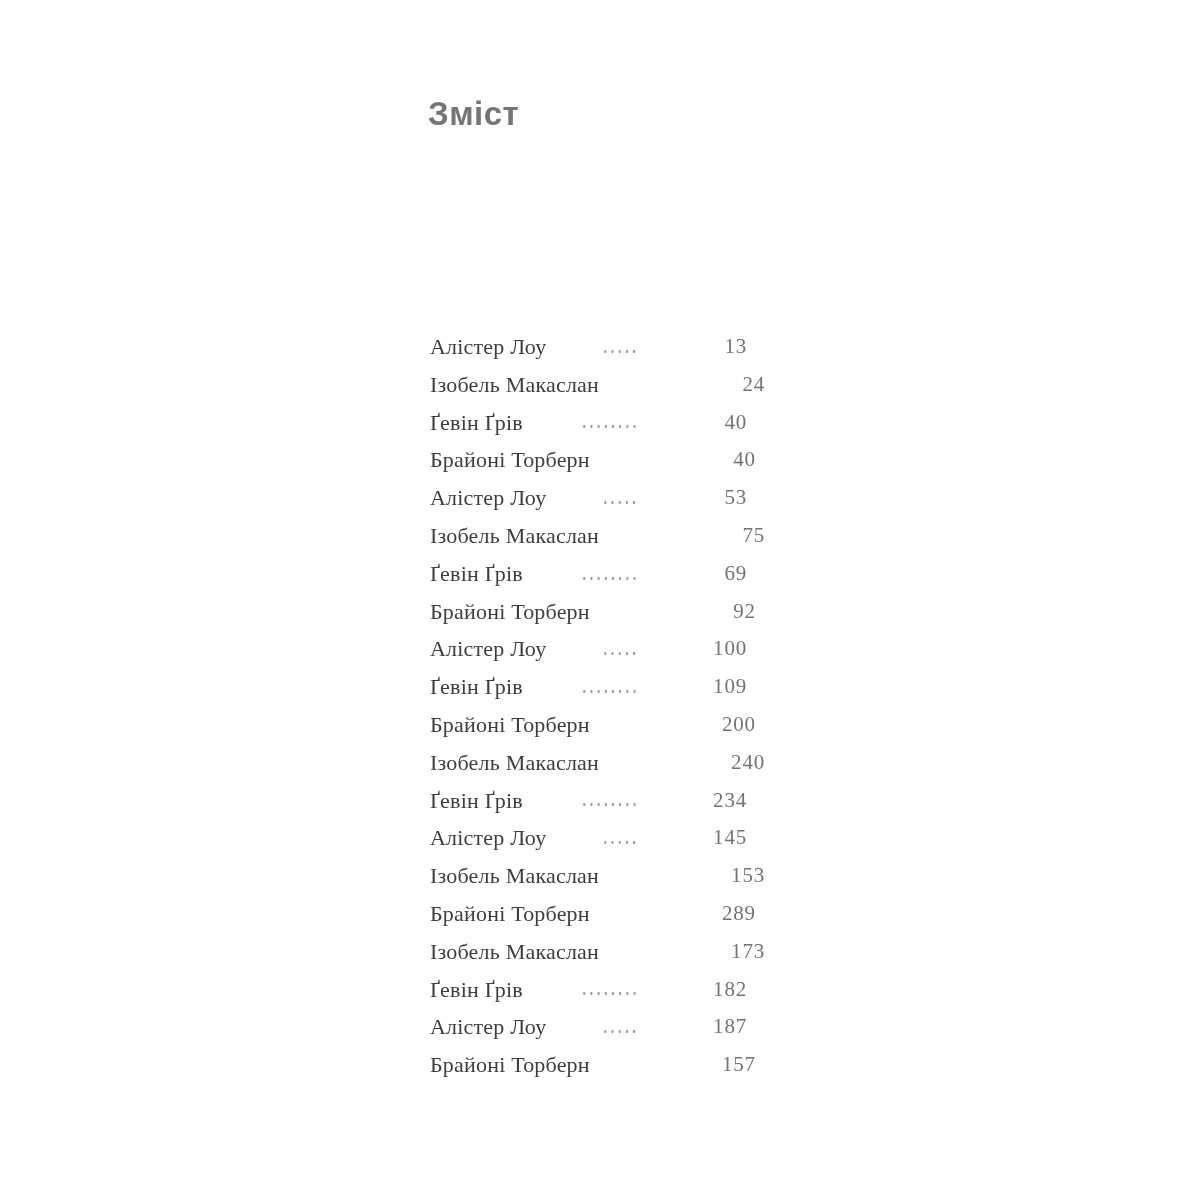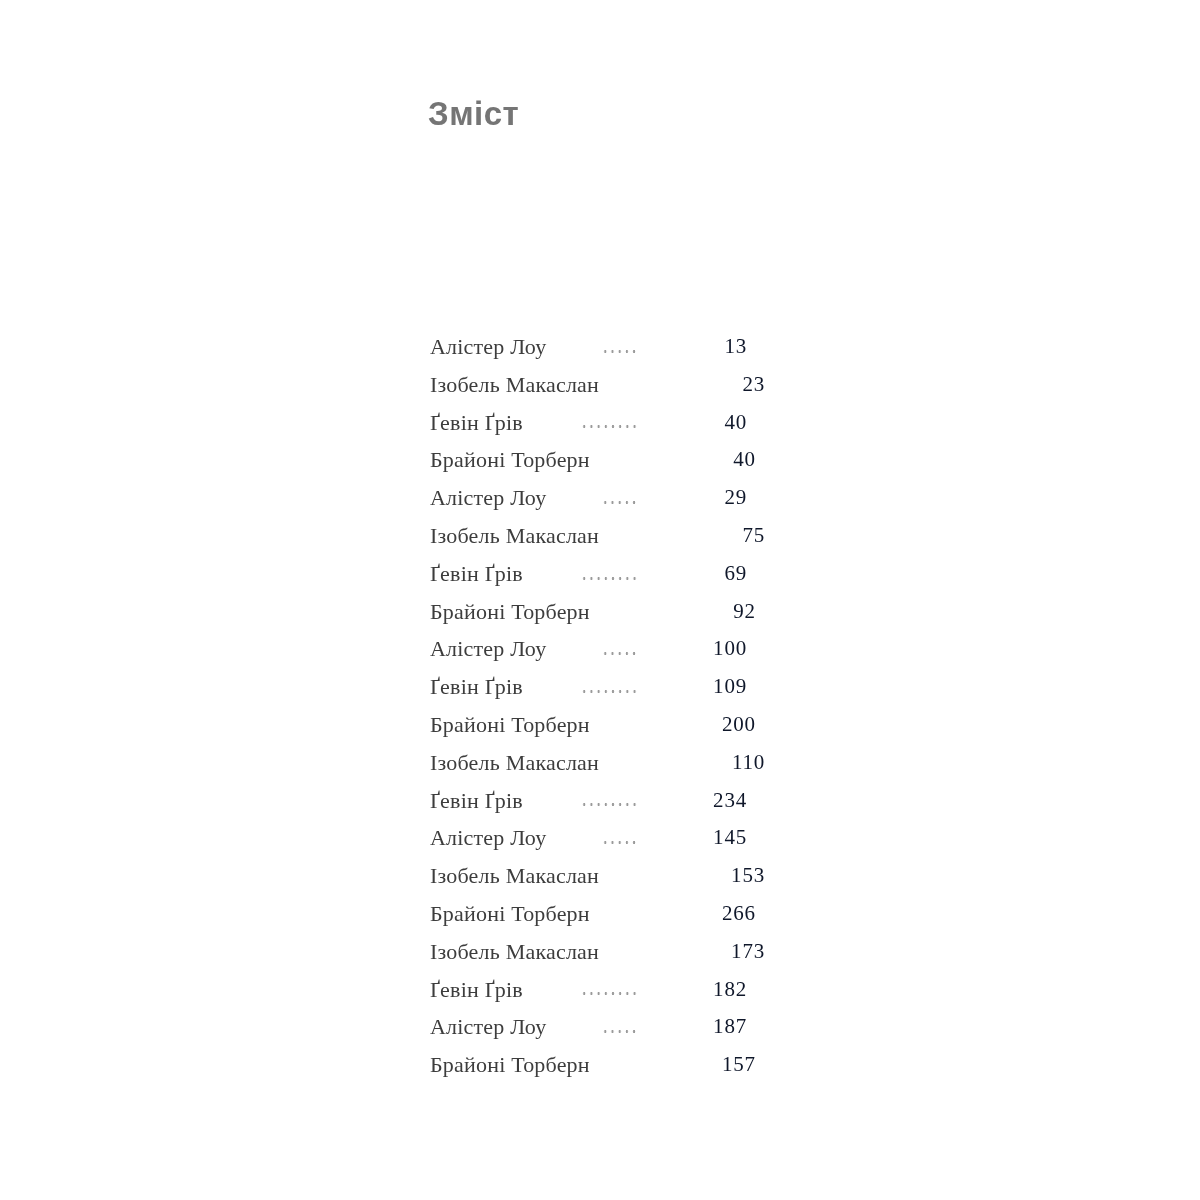--- a/index.html
+++ b/index.html
@@ -54,54 +54,54 @@
     background-size: 7.2px 3px;
     background-repeat: repeat-x;
     background-position: right 0 bottom 13px;
   }
   .pagenum {
     flex: 0 0 68px;
     width: 68px;
     text-align: right;
     font-size: 21px;
     letter-spacing: 0.8px;
-    color: #0f172a;
+    color: #737373;
   }
 </style>
 </head>
 <body>
 
 <div class="page">
   <h1 class="title">Зміст</h1>
 
   <section class="toc" id="toc-list">
       <div class="row">
     <span class="name">Алістер Лоу</span>
     <span class="leader"></span>
     <span class="pagenum">13</span>
   </div>
       <div class="row">
     <span class="name">Ізобель Макаслан</span>
     <span class="leader"></span>
-    <span class="pagenum">23</span>
+    <span class="pagenum">24</span>
   </div>
       <div class="row">
     <span class="name">Ґевін Ґрів</span>
     <span class="leader"></span>
     <span class="pagenum">40</span>
   </div>
       <div class="row">
     <span class="name">Брайоні Торберн</span>
     <span class="leader"></span>
     <span class="pagenum">40</span>
   </div>
       <div class="row">
     <span class="name">Алістер Лоу</span>
     <span class="leader"></span>
-    <span class="pagenum">29</span>
+    <span class="pagenum">53</span>
   </div>
       <div class="row">
     <span class="name">Ізобель Макаслан</span>
     <span class="leader"></span>
     <span class="pagenum">75</span>
   </div>
       <div class="row">
     <span class="name">Ґевін Ґрів</span>
     <span class="leader"></span>
     <span class="pagenum">69</span>
@@ -122,41 +122,41 @@
     <span class="pagenum">109</span>
   </div>
       <div class="row">
     <span class="name">Брайоні Торберн</span>
     <span class="leader"></span>
     <span class="pagenum">200</span>
   </div>
       <div class="row">
     <span class="name">Ізобель Макаслан</span>
     <span class="leader"></span>
-    <span class="pagenum">110</span>
+    <span class="pagenum">240</span>
   </div>
       <div class="row">
     <span class="name">Ґевін Ґрів</span>
     <span class="leader"></span>
     <span class="pagenum">234</span>
   </div>
       <div class="row">
     <span class="name">Алістер Лоу</span>
     <span class="leader"></span>
     <span class="pagenum">145</span>
   </div>
       <div class="row">
     <span class="name">Ізобель Макаслан</span>
     <span class="leader"></span>
     <span class="pagenum">153</span>
   </div>
       <div class="row">
     <span class="name">Брайоні Торберн</span>
     <span class="leader"></span>
-    <span class="pagenum">266</span>
+    <span class="pagenum">289</span>
   </div>
       <div class="row">
     <span class="name">Ізобель Макаслан</span>
     <span class="leader"></span>
     <span class="pagenum">173</span>
   </div>
       <div class="row">
     <span class="name">Ґевін Ґрів</span>
     <span class="leader"></span>
     <span class="pagenum">182</span>

